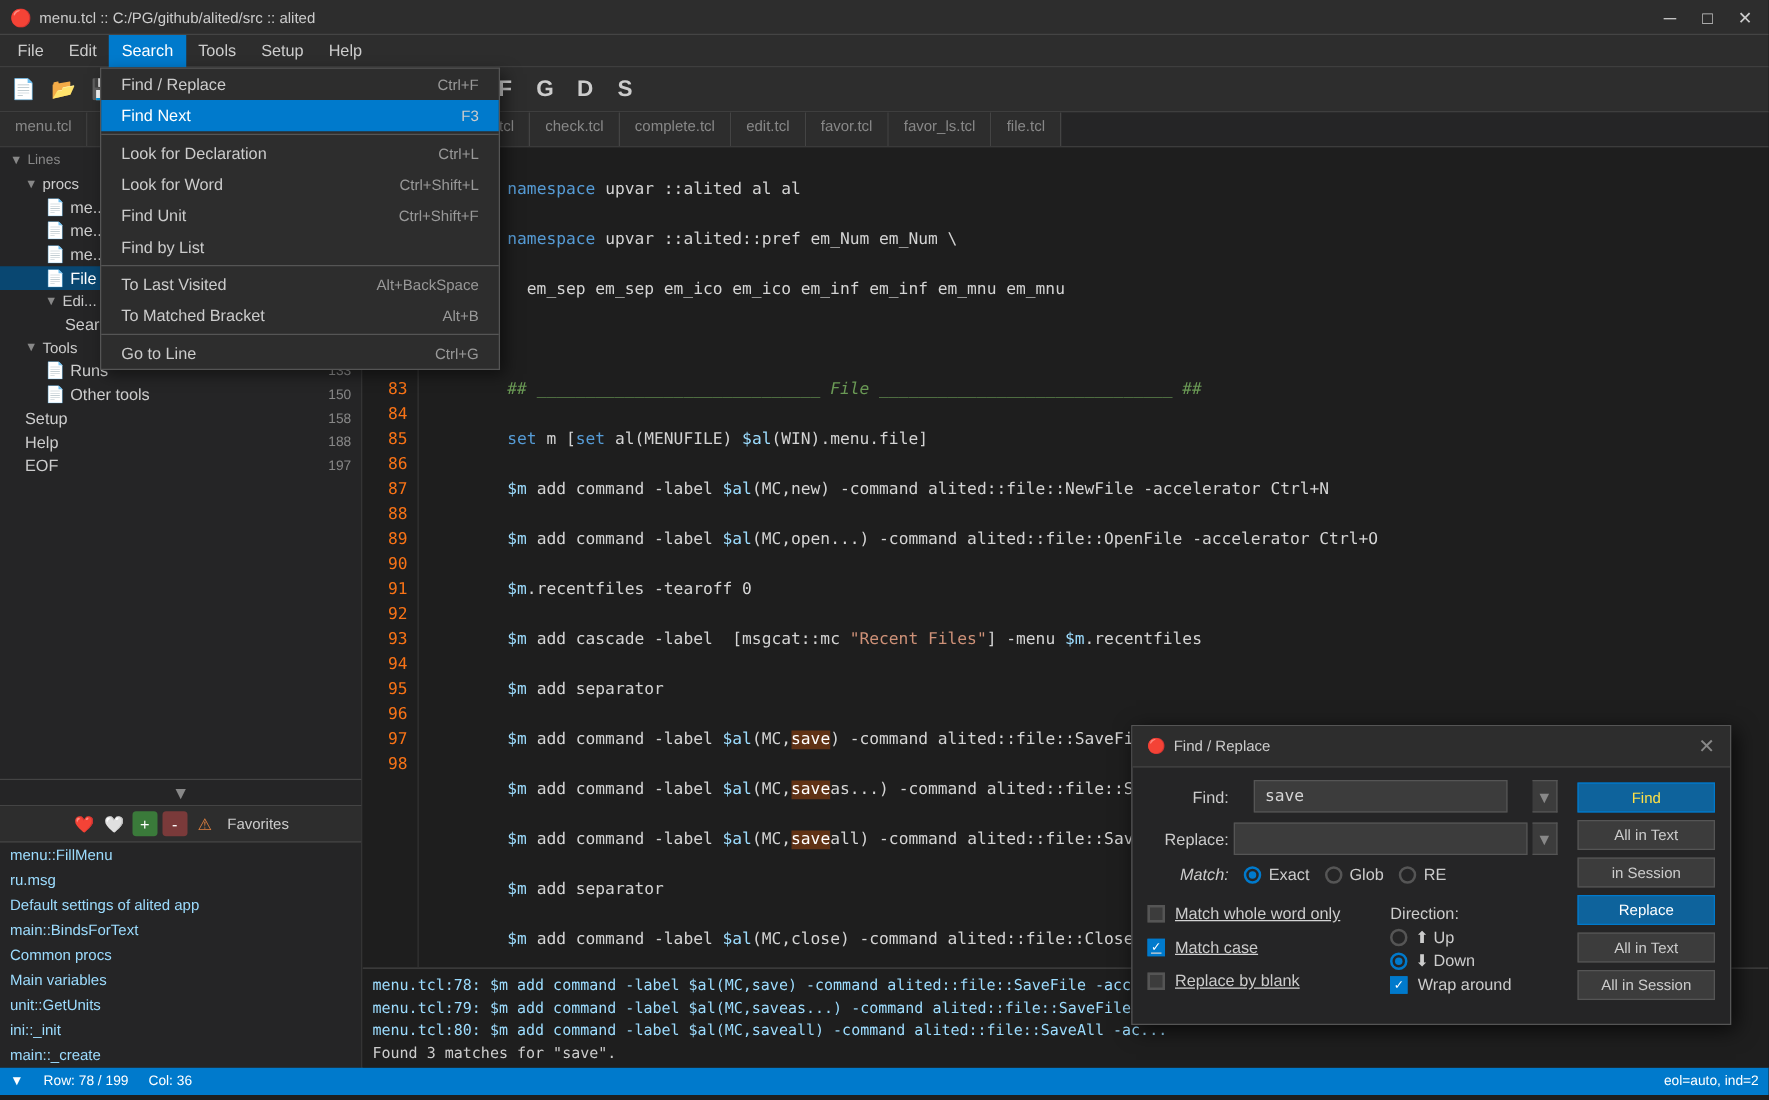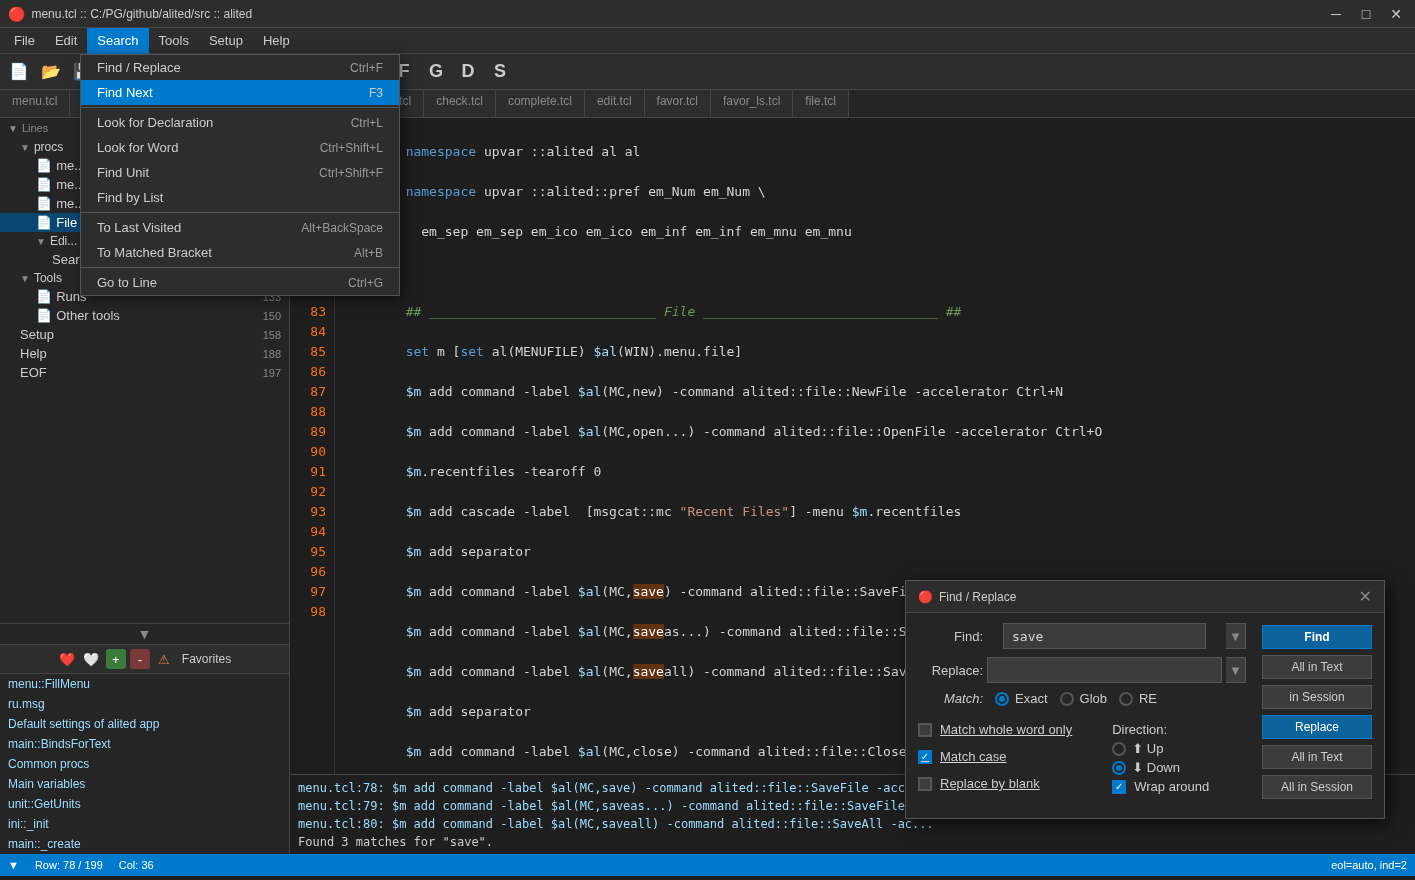--- a/index.html
+++ b/index.html
@@ -371,21 +371,21 @@
     .dialog-btn {
       padding: 4px 8px;
       background: #3c3c3c;
       border: 1px solid #555;
       color: #ccc;
       cursor: pointer;
       font-size: 12px;
       text-align: center;
       white-space: nowrap;
     }
-    .dialog-btn.primary { background: #0e639c; border-color: #007acc; color: #ffffff; font-weight: bold; }
+    .dialog-btn.primary { background: #0e639c; border-color: #007acc; color: #fde047; font-weight: normal; }
     .dialog-btn.accent-btn { background: #0e639c; border-color: #007acc; color: #fff; }
 
     
     .left-panel {
       display: flex;
       flex-direction: column;
       width: 290px;
       border-right: 1px solid #444;
     }
     .left-top {

